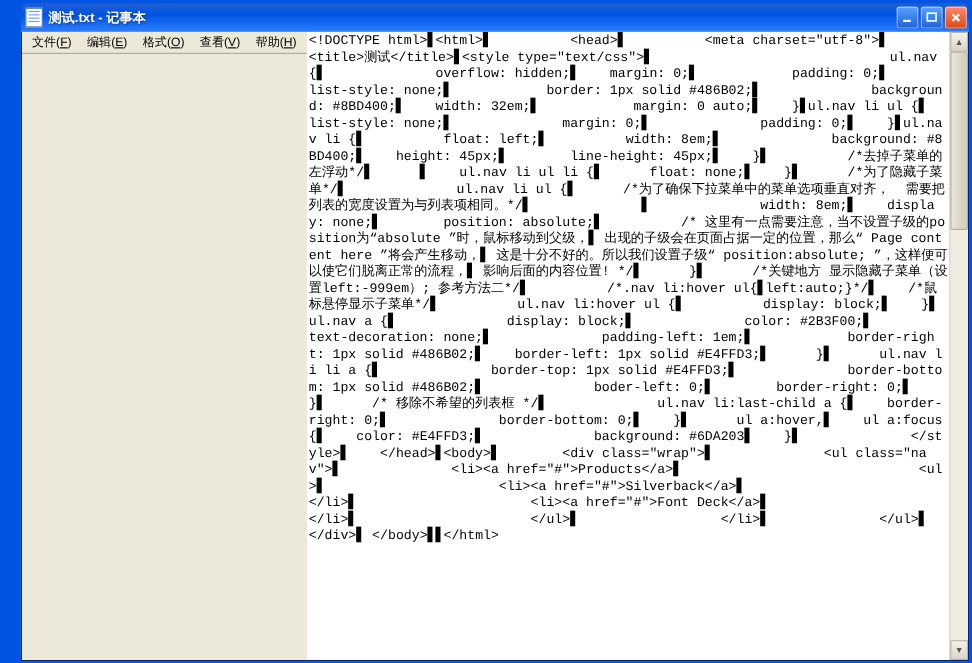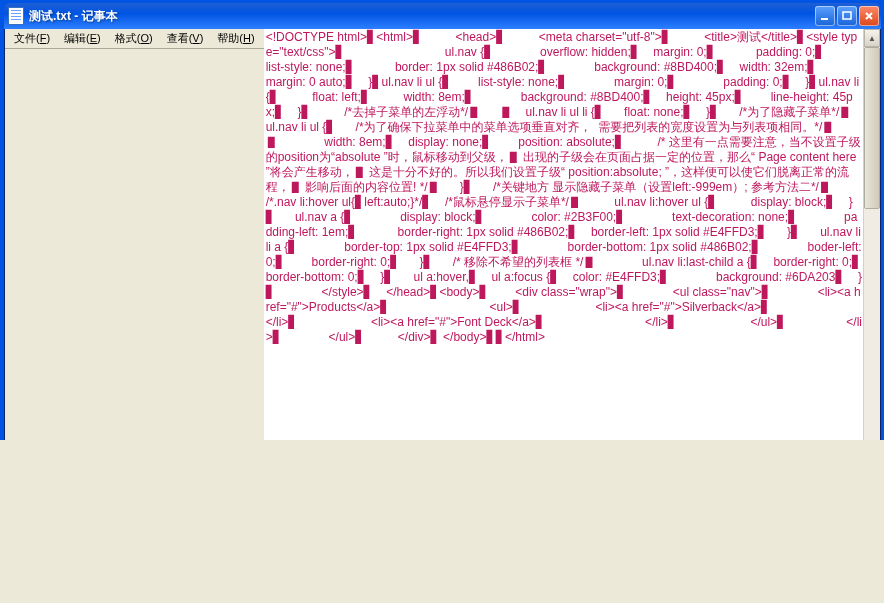--- a/index.html
+++ b/index.html
@@ -1,31 +1,31 @@
 <!DOCTYPE html>
 <html><head>
 <meta charset="utf-8">
 <style>
 html,body{margin:0;padding:0;font-family:"Tahoma","SimSun",sans-serif;font-size:11px;background:#ece9d8}
-.window{width:884px;height:440px;background:#0054e3;padding:3px 3px 3px 4px;box-sizing:border-box;position:relative}
+.window{width:884px;height:603px;background:#0054e3;padding:3px 3px 3px 19px;box-sizing:border-box;position:relative}
 .titlebar{height:26px;background:linear-gradient(#1f5fd4,#0054e3 40%,#2d7fff);display:flex;align-items:center;color:#fff;font-weight:bold;padding:0 2px 0 4px;border-radius:6px 6px 0 0}
 .titlebar .icon-notepad{width:14px;height:16px;background:#fff;border:1px solid #3a6fc2;margin-right:5px;position:relative}
 .titlebar .icon-notepad::after{content:"";position:absolute;top:2px;left:2px;right:2px;height:1px;background:#6b9cff;box-shadow:0 3px 0 #6b9cff,0 6px 0 #6b9cff,0 9px 0 #6b9cff}
 .titlebar .title{flex:1;font-size:12px;text-shadow:1px 1px 2px rgba(0,0,0,.4)}
 .winbtns{display:flex;gap:2px}
 .winbtn{width:20px;height:20px;border-radius:3px;display:flex;align-items:center;justify-content:center;color:#fff;font-weight:bold;box-shadow:inset 0 0 0 1px rgba(255,255,255,.5)}
 .winbtn.min,.winbtn.max{background:linear-gradient(#5aa1ff,#1a63d8)}
 .winbtn.close{background:linear-gradient(#ff8a6a,#d9471a)}
 .winbtn svg{width:12px;height:12px}
 .client{background:#ece9d8;height:571px;display:flex;border:1px solid #0a246a;border-top:none}
 .menubar{height:19px;background:#ece9d8;border-bottom:1px solid #aca899;display:flex;align-items:center;padding:0 2px}
 .menuitem{padding:1px 7px;cursor:default}
 .menuitem .hk{text-decoration:underline}
 .content-wrap{flex:1;background:#fff;position:relative;overflow:hidden}
-.content{position:absolute;top:0;left:0;right:16px;bottom:0;padding:1px 2px;font-family:Liberation Sans, sans-serif;font-size:12px;line-height:15px;white-space:pre-wrap;word-break:break-all;color:#be185d;overflow:hidden}
+.content{position:absolute;top:0;left:0;right:16px;bottom:0;padding:1px 2px;font-family:Liberation Mono, monospace;font-size:12px;line-height:15px;white-space:pre-wrap;word-break:break-all;color:#000000;overflow:hidden}
 .vscroll{position:absolute;top:0;right:0;bottom:0;width:16px;background:#f0ece4;border-left:1px solid #d4d0c8;display:flex;flex-direction:column}
 .scbtn{height:16px;background:linear-gradient(#f5f2ea,#d8d4cc);border:1px solid #b8b4a8;display:flex;align-items:center;justify-content:center;color:#555;font-size:8px}
 .sctrack{flex:1;position:relative}
 .scthumb{position:absolute;top:0;left:0;right:0;height:160px;background:linear-gradient(90deg,#e8e5db,#cfcab8);border:1px solid #b0ac9c;border-radius:2px}
 </style>
 </head>
 <body>
 
 <div class="window">
   <div class="titlebar">

